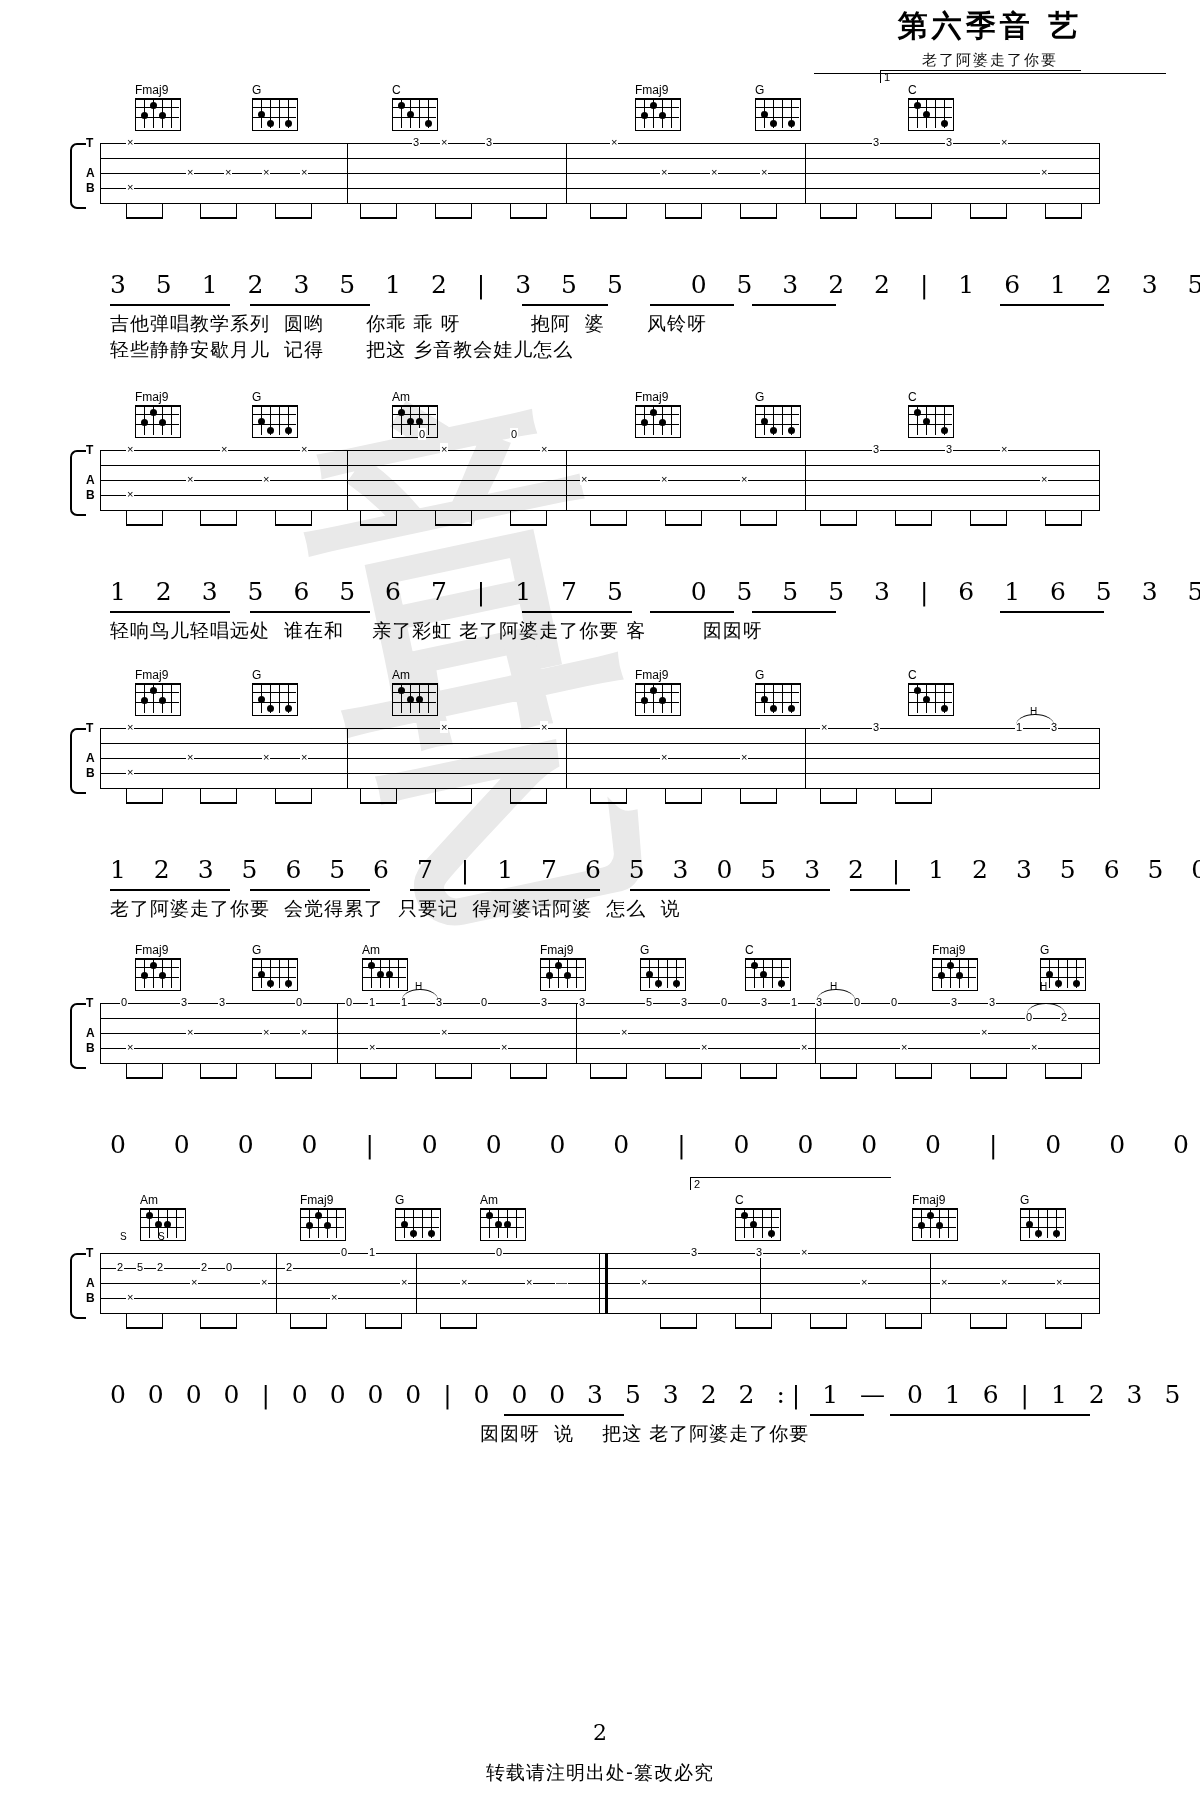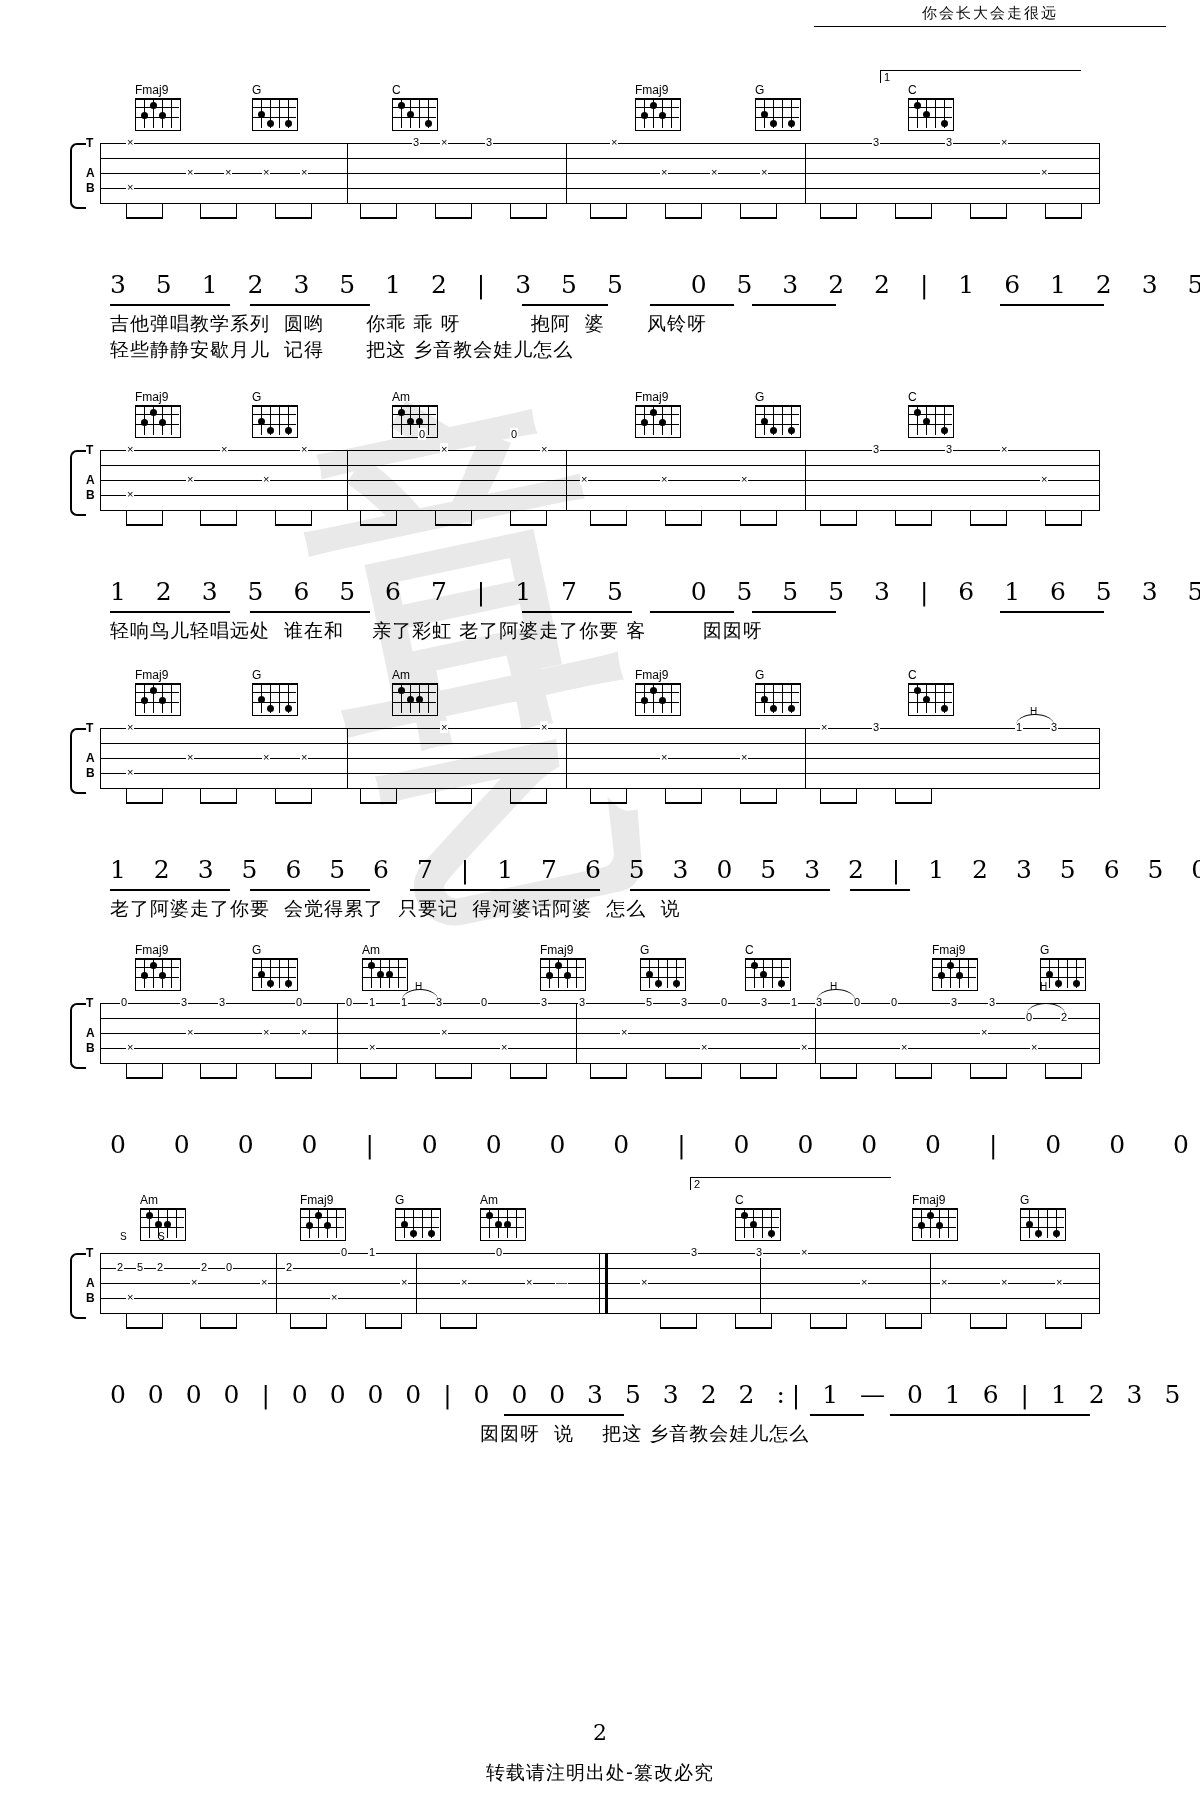--- a/index.html
+++ b/index.html
@@ -66,21 +66,22 @@
   .ending span{position:absolute;left:3px;top:0px;font-size:11px;font-family:"Liberation Sans",sans-serif;}
 
   .pagenum{position:absolute;left:0;width:1200px;text-align:center;font-size:22px;font-family:"DejaVu Serif",serif;}
   .footer{position:absolute;left:0;width:1200px;text-align:center;font-size:19px;font-family:"DejaVu Sans",sans-serif;letter-spacing:1px;}
   .hmark{position:absolute;font-size:10px;font-family:"Liberation Sans",sans-serif;}
 </style>
 </head>
 <body>
 
 <div class="header">
-  <div class="subtitle">你会长大会走很远</div>
+  <div class="title">第六季音 艺</div>
+  <div class="subtitle">老了阿婆走了你要</div>
   <div class="rule"></div>
 </div>
 
 <div class="watermark">音艺</div>
 
 <div class="sheet">
 
 <div class="system" style="top:75px;">
 
   <div class="ending" style="left:880px;top:-5px;width:200px;">
@@ -1041,19 +1042,19 @@
     <div class="beam" style="left:945px;top:74px;width:37px"></div>
   </div>
 
   <div class="melody" style="top:195px;">
     <div class="zeros" style="left:0px;top:0px;letter-spacing:7px;">0 0 0 0 | 0 0 0 0 | 0 0 0 3 5 3 2 2 :| 1 — 0 1 6 | 1 2 3 5 6 5 3 2</div>
     <div class="munder" style="left:394px;top:34px;width:120px;"></div>
     <div class="munder" style="left:700px;top:34px;width:54px;"></div>
     <div class="munder" style="left:780px;top:34px;width:200px;"></div>
   </div>
 
-  <div class="lyric" style="left:480px;top:236px;">囡囡呀  说    把这 乡音教会娃儿怎么</div>
+  <div class="lyric" style="left:480px;top:236px;">囡囡呀  说    把这 老了阿婆走了你要</div>
 </div>
 
 </div>
 
 <div class="pagenum" style="top:1720px;">2</div>
 <div class="footer" style="top:1760px;">转载请注明出处-篡改必究</div>
 
 </body></html>

